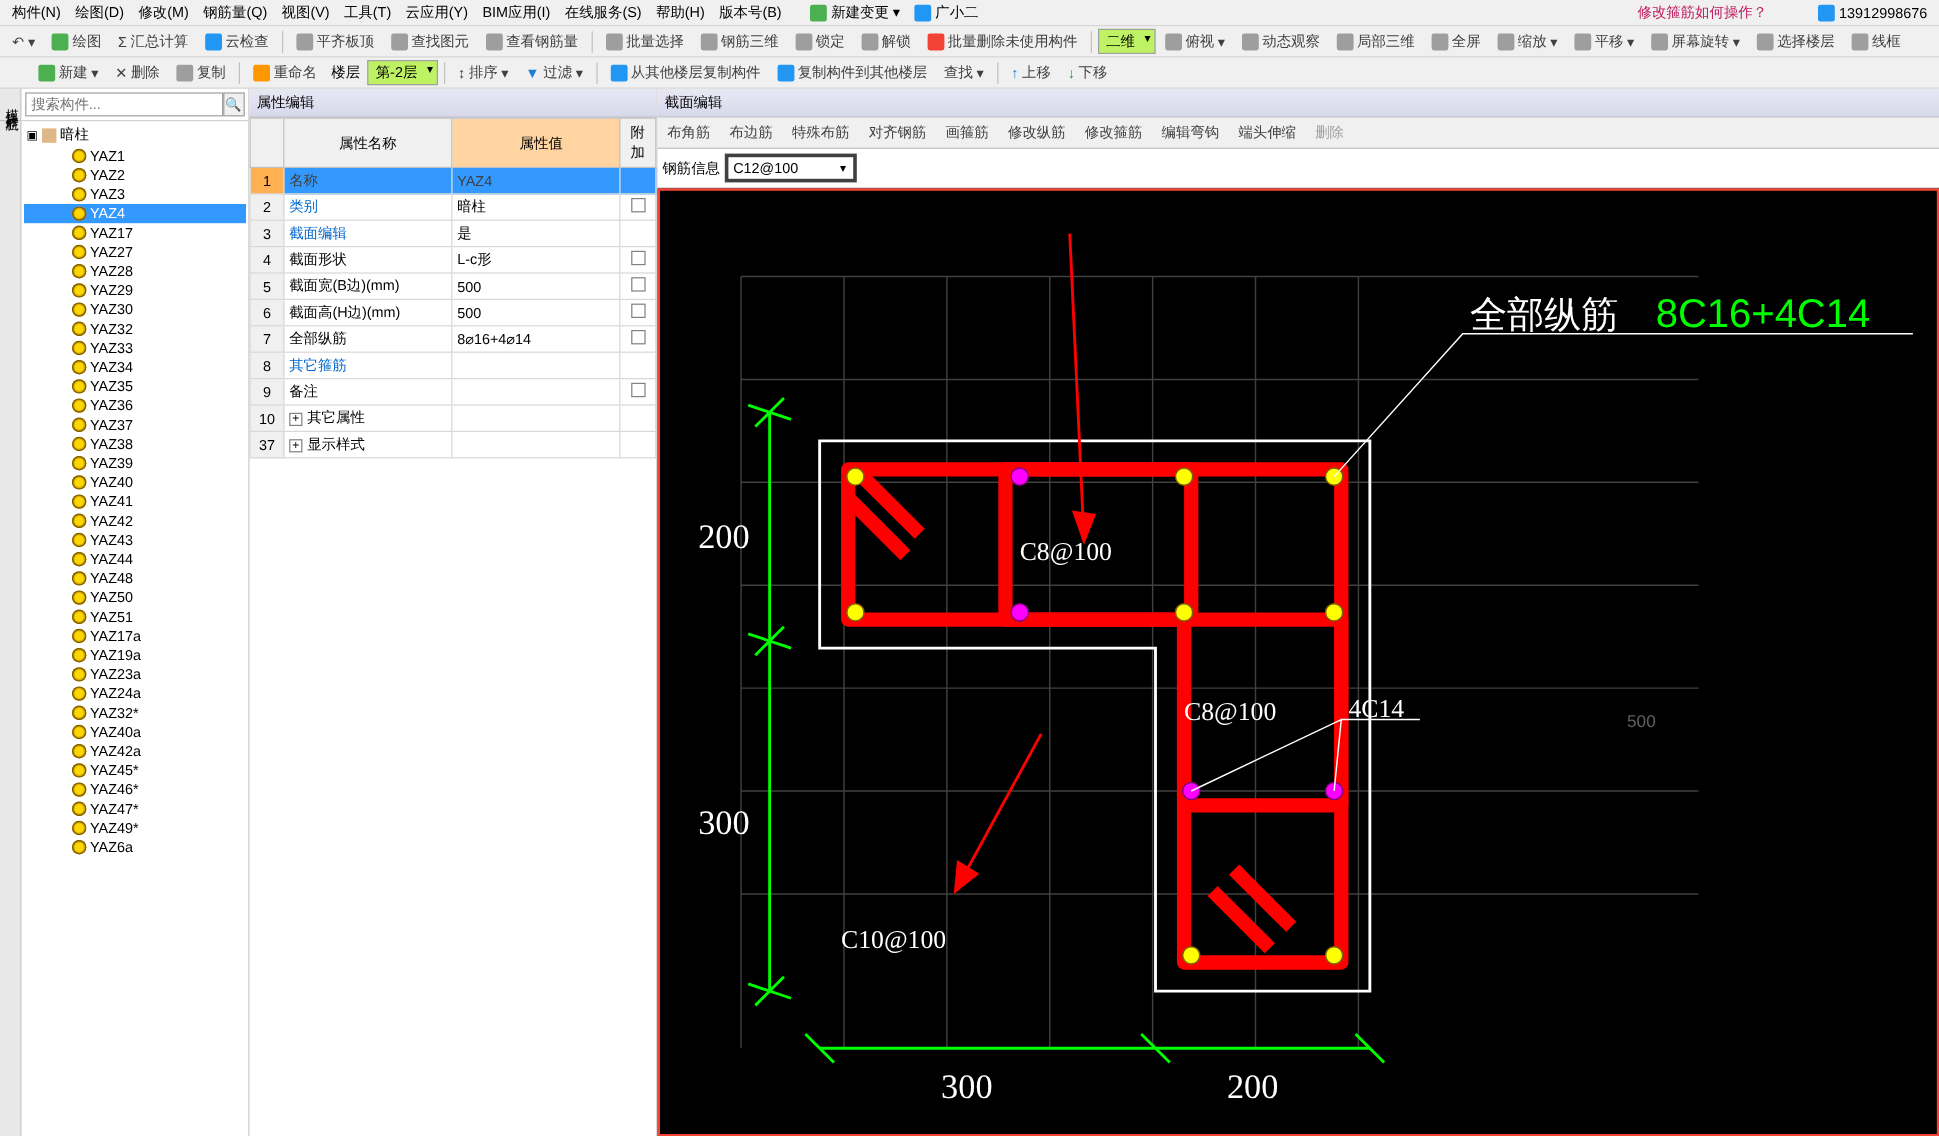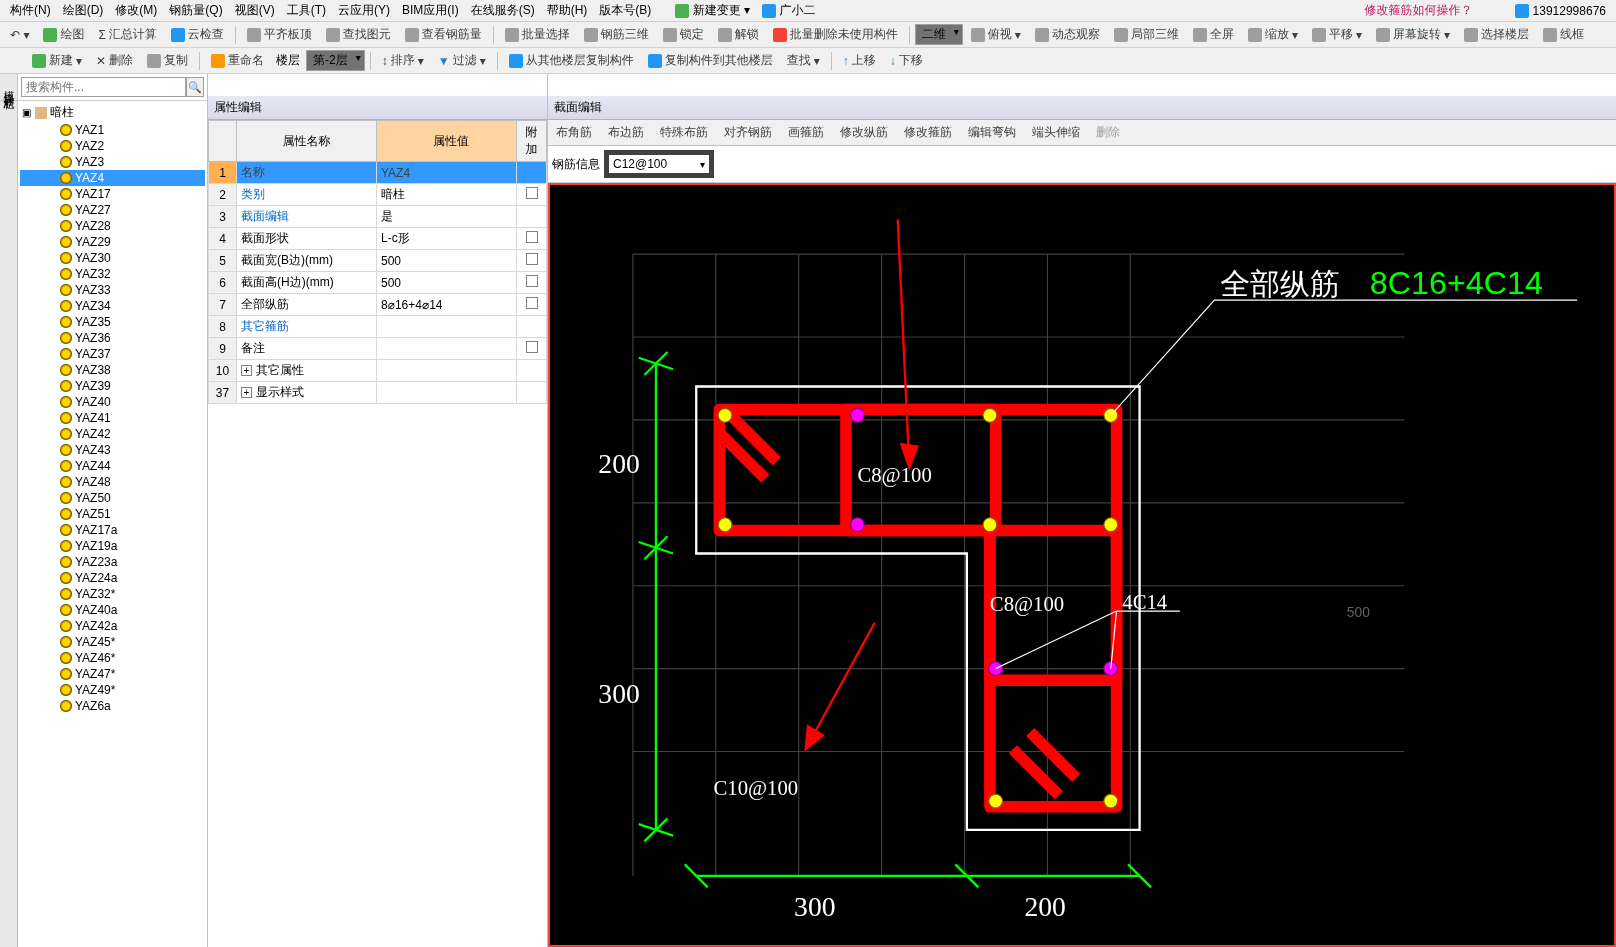--- a/index.html
+++ b/index.html
@@ -7,21 +7,21 @@
 
 .menubar { height: 22px; background: #f0f0f0; display: flex; align-items: center; padding: 0 4px; border-bottom: 1px solid #d0d0d0; }
 .menubar > span { padding: 2px 6px; cursor: default; }
 .menubar .spacer { flex: 1; }
 .menubar .help-link { color: #be185d; }
 .menubar .user { display: flex; align-items: center; gap: 4px; }
 
 .toolbar { height: 26px; background: #f0f0f0; display: flex; align-items: center; padding: 0 4px; gap: 2px; border-bottom: 1px solid #d0d0d0; }
 .toolbar .tbtn { display: inline-flex; align-items: center; gap: 3px; padding: 2px 6px; color: #404040; cursor: default; white-space: nowrap; }
 .toolbar .sep { width: 1px; height: 18px; background: #c0c0c0; margin: 0 3px; }
-.toolbar .combo { border: 1px solid #a0a0a0; padding: 1px 16px 1px 6px; background: #737373; position: relative; }
+.toolbar .combo { border: 1px solid #a0a0a0; padding: 1px 16px 1px 6px; background: #bef264; position: relative; }
 .toolbar .combo::after { content: "▾"; position: absolute; right: 3px; top: 1px; font-size: 10px; }
 
 .icon { display: inline-block; width: 14px; height: 14px; vertical-align: middle; }
 .i-green { background: #4CAF50; border-radius: 2px; }
 .i-blue { background: #2196F3; border-radius: 2px; }
 .i-orange { background: #FF9800; border-radius: 2px; }
 .i-red { background: #f44336; border-radius: 2px; }
 .i-gray { background: #9E9E9E; border-radius: 2px; }
 
 .main { display: flex; height: calc(100vh - 74px); }
@@ -35,40 +35,40 @@
 .tree-node { display: flex; align-items: center; gap: 3px; padding: 1px 2px 1px 12px; cursor: default; white-space: nowrap; }
 .tree-node.root { padding-left: 2px; font-weight: normal; }
 .tree-node.child { padding-left: 40px; }
 .tree-node .expand { width: 10px; font-size: 10px; }
 .tree-node.selected { background: #3399ff; color: #fff; }
 .tree-icon { width: 12px; height: 12px; display: inline-block; }
 .tree-icon.gear { background: radial-gradient(circle, #ffd700 40%, #b8860b 60%); border-radius: 50%; box-shadow: 0 0 0 1px #806000 inset; }
 .tree-icon.folder { background: #DEB887; }
 
 .mid-panel { width: 340px; border-right: 1px solid #c0c0c0; display: flex; flex-direction: column; background: #fff; }
-.panel-title { background: linear-gradient(to bottom, #e8e8f4, #d8d8ec); padding: 3px 6px; border-bottom: 1px solid #b0b0c0; margin-top: 22px; }
+.panel-title { background: linear-gradient(to bottom, #e8e8f4, #d8d8ec); padding: 3px 6px; border-bottom: 1px solid #b0b0c0; }
 .prop-table { width: 100%; border-collapse: collapse; }
 .prop-table th { background: #f0f0f0; border: 1px solid #c0c0c0; padding: 3px; font-weight: normal; }
 .prop-table th.val { background: #ffd4a0; padding-left: 12px; }
 .prop-table td { border: 1px solid #d8d8d8; padding: 2px 4px; }
 .prop-table td.num { text-align: center; background: #f0f0f0; width: 28px; }
 .prop-table td.name { width: 140px; }
 .prop-table td.link { color: #0066cc; }
 .prop-table td.extra { width: 30px; text-align: center; }
 .prop-table tr.selected td { background: #3399ff; color: #404040; }
 .prop-table tr.selected td.num { background: #ffb050; color: #000; }
 .prop-table .checkbox { display: inline-block; width: 12px; height: 12px; border: 1px solid #808080; background: #fff; }
 .prop-table .expander { display: inline-block; width: 11px; height: 11px; border: 1px solid #808080; text-align: center; line-height: 9px; font-size: 10px; margin-right: 4px; }
 
 .right-panel { flex: 1; display: flex; flex-direction: column; background: #fff; }
 .section-tabs { display: flex; border-bottom: 1px solid #c0c0c0; background: #f0f0f0; }
 .section-tabs span { padding: 4px 8px; cursor: default; color: #404040; }
 .section-tabs span.disabled { color: #a0a0a0; }
 .rebar-row { display: flex; align-items: center; padding: 4px; gap: 4px; border-bottom: 1px solid #d0d0d0; }
-.rebar-row input { border: 5px solid #404040; padding: 2px 4px; width: 110px; }
+.rebar-row input { border: 3px solid #404040; padding: 2px 4px; width: 110px; }
 
 .canvas-wrap { flex: 1; background: #000; position: relative; overflow: hidden; border: 2px solid #f44336; }
 .canvas { position: absolute; inset: 0; }
 .canvas svg { width: 100%; height: 100%; }
 
 .dim-line { stroke: #00ff00; stroke-width: 2; }
 .dim-arrow { stroke: #00ff00; stroke-width: 2; fill: #00ff00; }
 .dim-text { fill: #fff; font-size: 24px; font-family: serif; }
 .outline { stroke: #fff; stroke-width: 2; fill: none; }
 .stirrup { stroke: #ff0000; stroke-width: 10; fill: none; stroke-linejoin: round; }

